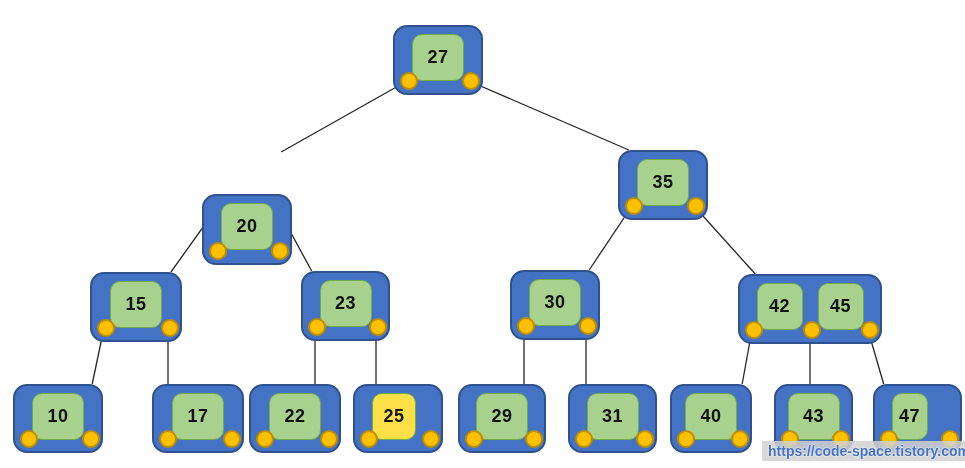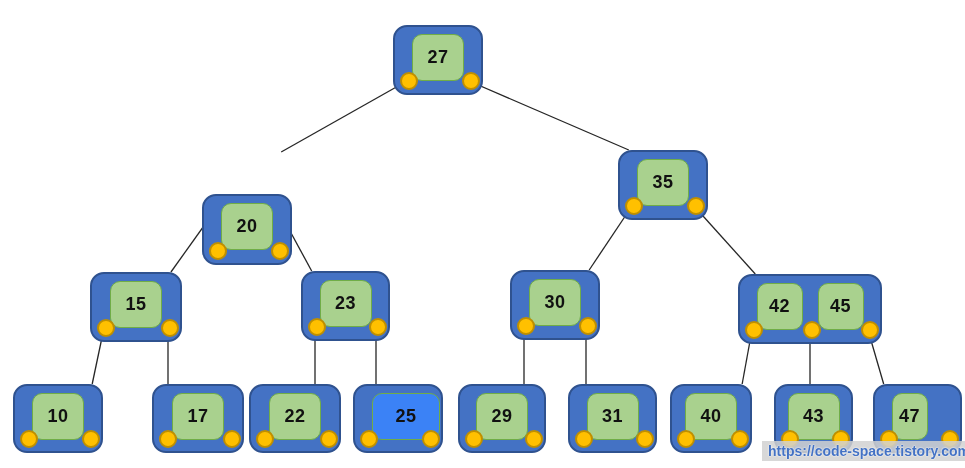--- a/index.html
+++ b/index.html
@@ -157,21 +157,21 @@
         <div class="pointer-dot" style="left: 69px; top: 44px; background: rgb(255, 192, 0); border-color: rgb(191, 143, 0);"></div>
       </div>
       <div class="btree-node" style="left: 249px; top: 384px; width: 92px; height: 69px; background: rgb(68, 114, 196); border-color: rgb(47, 82, 143);">
         <div class="key-box" style="left: 18px; width: 52px; background: rgb(169, 209, 142); border-color: rgb(112, 173, 71);">
           <span>22</span>
         </div>
         <div class="pointer-dot" style="left: 5px; top: 44px; background: rgb(255, 192, 0); border-color: rgb(191, 143, 0);"></div>
         <div class="pointer-dot" style="left: 69px; top: 44px; background: rgb(255, 192, 0); border-color: rgb(191, 143, 0);"></div>
       </div>
       <div class="btree-node" style="left: 353px; top: 384px; width: 90px; height: 69px; background: rgb(68, 114, 196); border-color: rgb(47, 82, 143);">
-        <div class="key-box" style="left: 17px; width: 68px; background: #3b82f6; border-color: rgb(112, 173, 71);">
+        <div class="key-box" style="left: 17px; width: 44px; background: #fde047; border-color: rgb(112, 173, 71);">
           <span>25</span>
         </div>
         <div class="pointer-dot" style="left: 5px; top: 44px; background: rgb(255, 192, 0); border-color: rgb(191, 143, 0);"></div>
         <div class="pointer-dot" style="left: 67px; top: 44px; background: rgb(255, 192, 0); border-color: rgb(191, 143, 0);"></div>
       </div>
       <div class="btree-node" style="left: 458px; top: 384px; width: 88px; height: 69px; background: rgb(68, 114, 196); border-color: rgb(47, 82, 143);">
         <div class="key-box" style="left: 16px; width: 52px; background: rgb(169, 209, 142); border-color: rgb(112, 173, 71);">
           <span>29</span>
         </div>
         <div class="pointer-dot" style="left: 5px; top: 44px; background: rgb(255, 192, 0); border-color: rgb(191, 143, 0);"></div>

